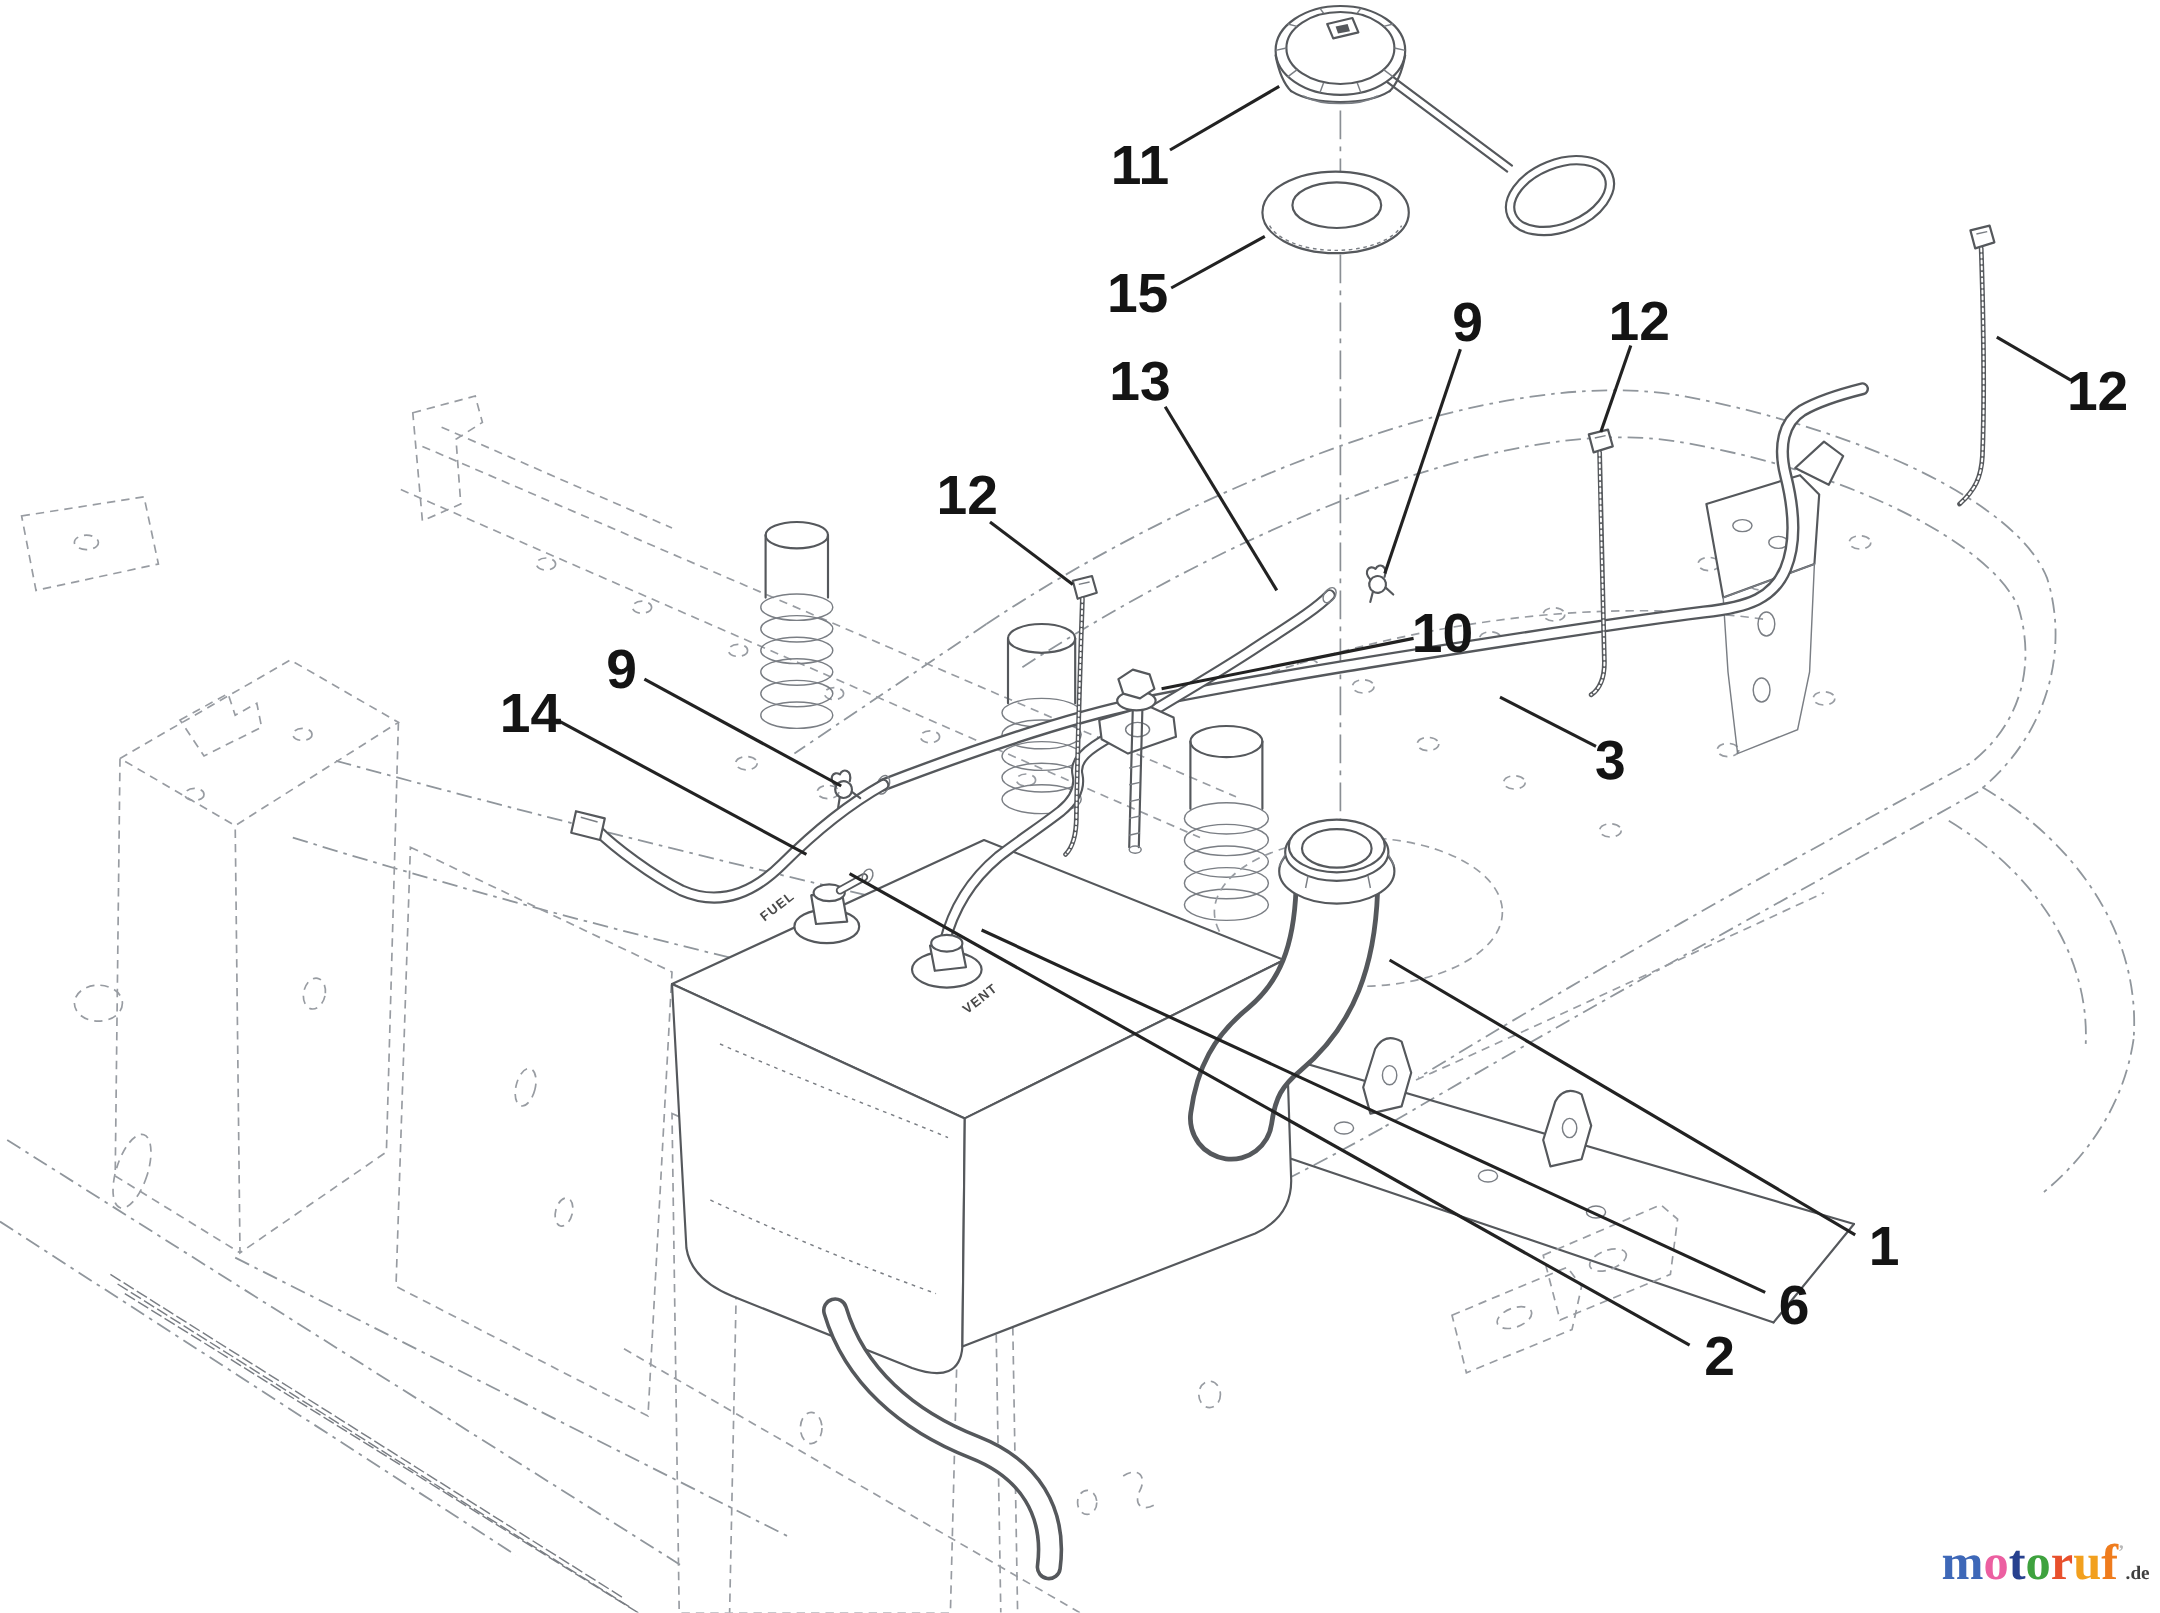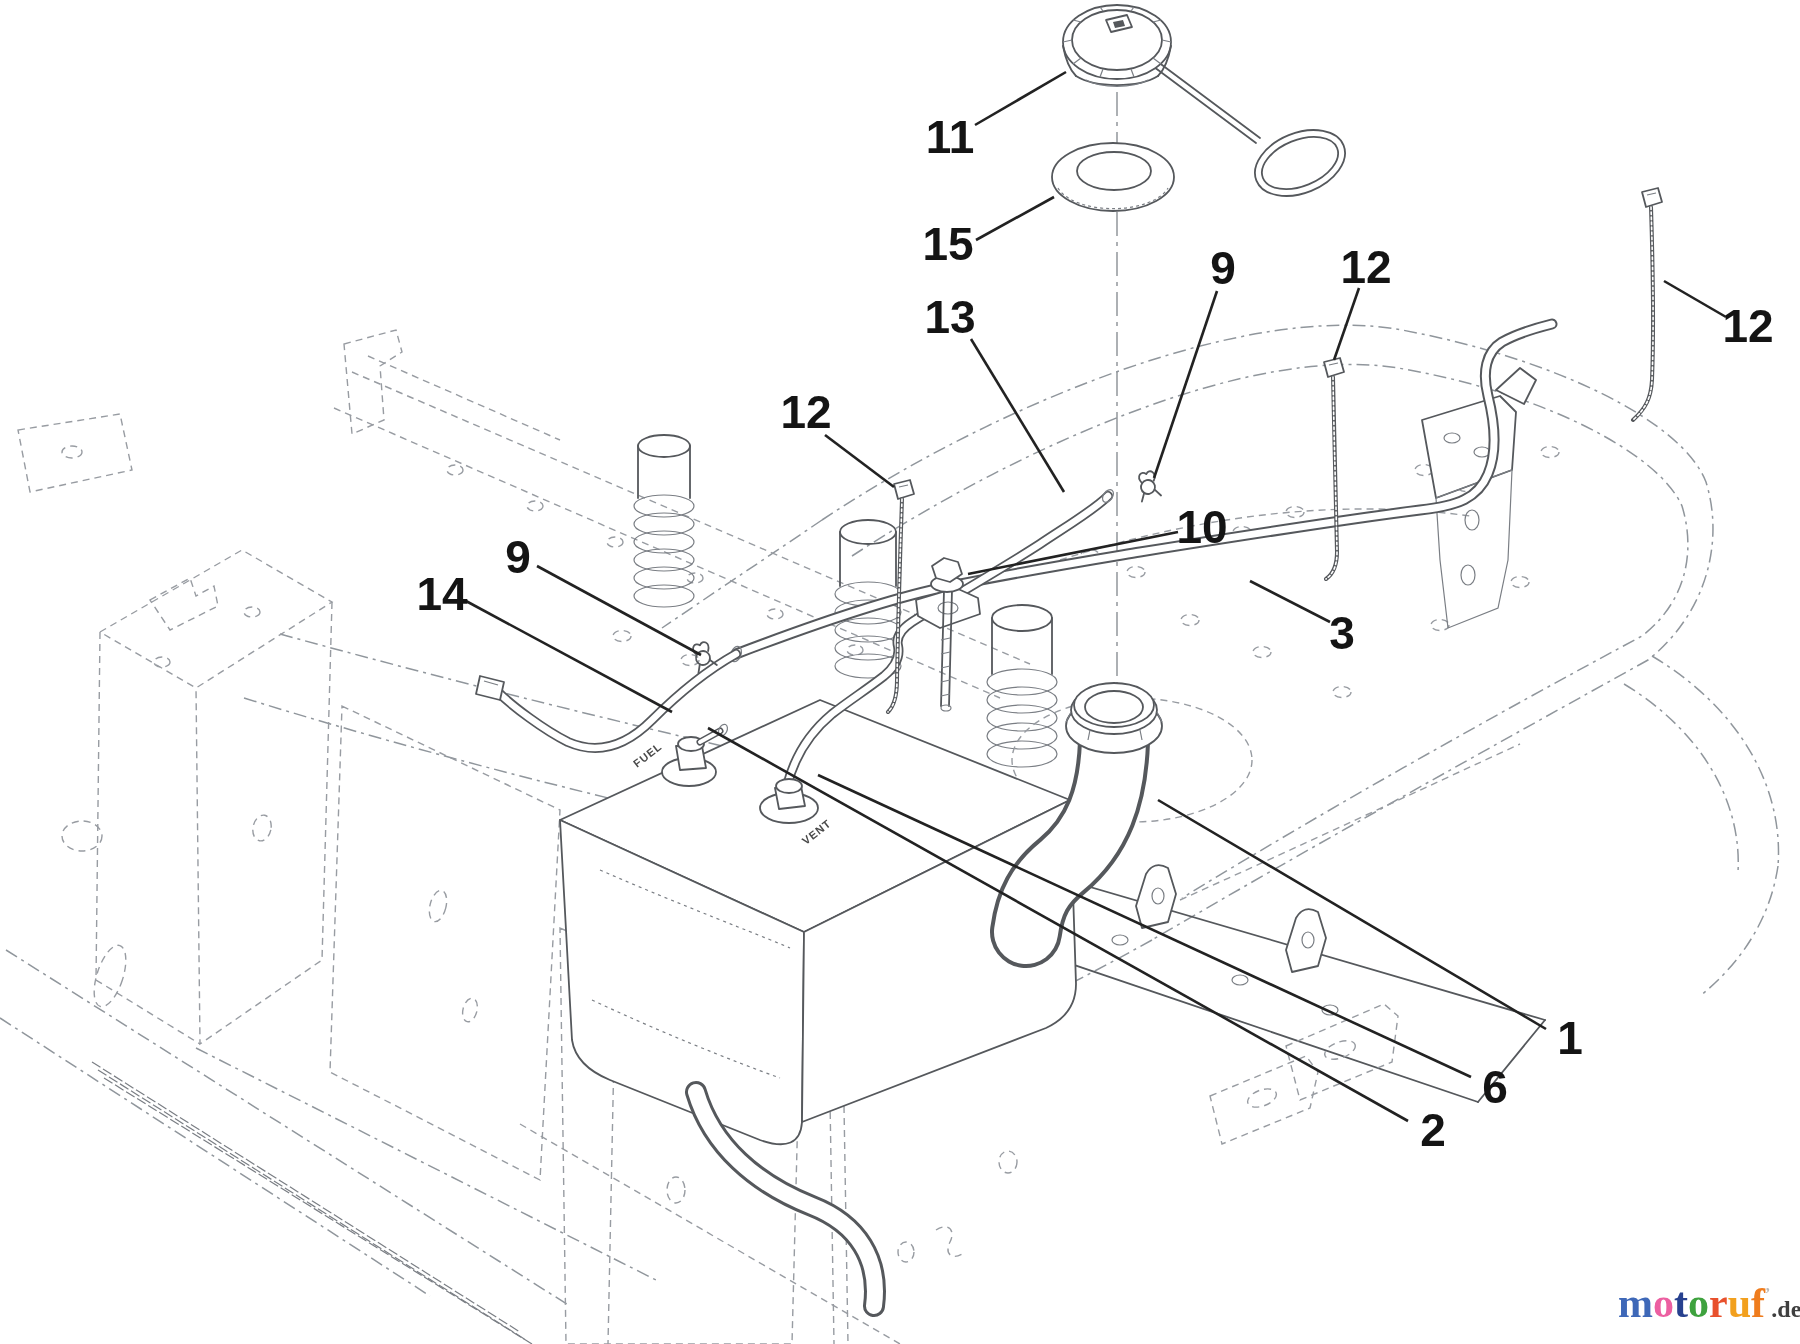--- a/index.html
+++ b/index.html
@@ -18,21 +18,21 @@
   .lead{stroke:#222222;stroke-width:2.6;}
   .plabel{font:700 46px "Liberation Sans", sans-serif;fill:#141414;}
   .slabel{font:700 11px "Liberation Sans", sans-serif;fill:#4a4a4a;letter-spacing:1px;}
   .dark{fill:#55585c;stroke:none;}
   
   #logo{position:absolute;left:1618px;top:1282px;width:180px;height:56px;
         font-family:"Liberation Serif", serif;font-weight:700;white-space:nowrap;
         display:flex;align-items:baseline;}
   #logo .lt{font-size:42px;line-height:1;}
   #logo .tick{font-size:16px;color:#b9b9b9;transform:translateY(-18px);}
-  #logo .sfx{font-size:24px;margin-left:1px;}
+  #logo .sfx{font-size:16px;margin-left:1px;}
 </style>
 </head>
 <body>
 
 <div class="stage">
 <svg id="art" viewBox="0 0 1800 1344" width="1800" height="1344">
 
   <g>
     <path class="hid" d="M 822,520 C 1000,402 1248,302 1402,330 C 1552,358 1682,420 1706,482 C 1724,540 1708,612 1648,660 C 1500,742 1302,852 1152,940"></path>
     <path class="hid" d="M 852,556 C 1024,444 1252,344 1398,368 C 1540,392 1658,452 1682,506 C 1696,552 1686,602 1642,636 C 1500,712 1322,812 1182,898"></path>

